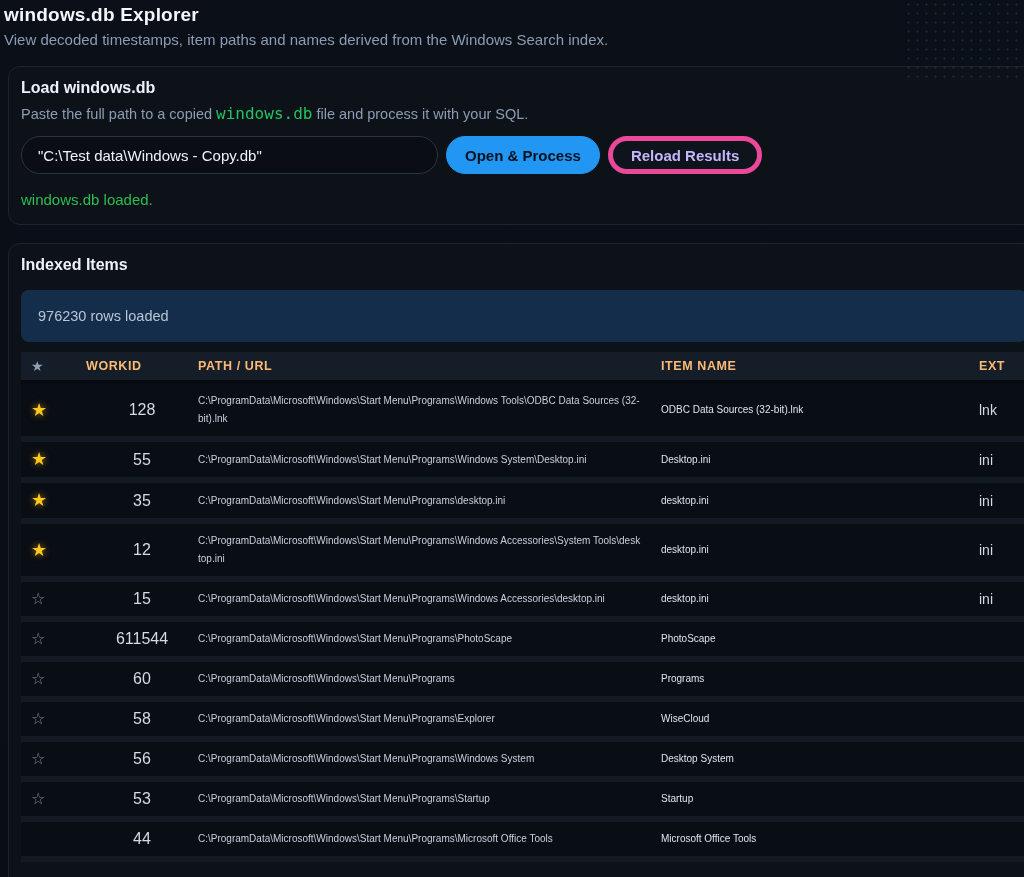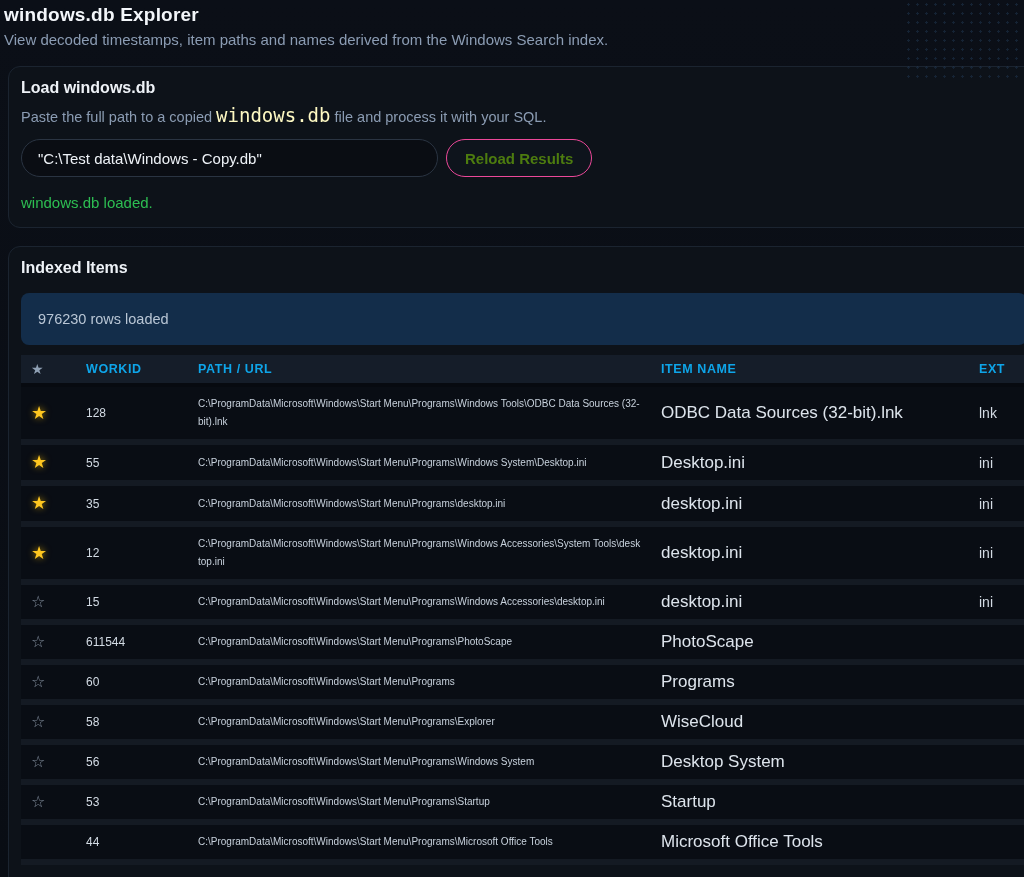--- a/index.html
+++ b/index.html
@@ -23,21 +23,21 @@
     margin: 18px 0 0 8px;
     background: #0d1219;
     border: 1px solid #1b2430;
     border-radius: 12px;
     padding: 12px 12px 16px 12px;
   }
   .card h2 { font-size: 16px; font-weight: bold; color: #eef2f7; }
   .desc { margin-top: 7px; font-size: 14.5px; color: #8b9cb3; }
   .desc code {
     font-family: "DejaVu Sans Mono", "Liberation Mono", monospace;
-    font-size: 19px; color: #fef9c3;
+    font-size: 16px; color: #22c55e;
   }
   .controls { margin-top: 13px; display: flex; align-items: center; gap: 8px; }
   .path-input {
     width: 417px; height: 38px;
     background: #0a0d13;
     border: 1px solid #2a3442;
     border-radius: 19px;
     color: #eef2f7; font-size: 15px;
     font-family: "Liberation Sans", sans-serif;
     padding: 0 16px; outline: none;
@@ -47,79 +47,80 @@
     font-family: "Liberation Sans", sans-serif;
     padding: 0 18px; cursor: pointer; white-space: nowrap;
   }
   .btn.primary {
     background: var(--accent-blue, #2196f3);
     border: 1px solid var(--accent-blue, #2196f3);
     color: #07121f;
   }
   .btn.ghost {
     background: #0e141c;
-    border: 1px solid #ec4899;
-    color: #4d7c0f;
+    border: 5px solid #ec4899;
+    color: #c4b5fd;
     font-weight: bold;
   }
   .status { margin-top: 17px; font-size: 15px; color: var(--success-green, #2dbe52); }
 
   .results { padding-bottom: 0; min-height: 700px; }
   .banner {
     margin-top: 16px;
     background: var(--banner-bg, #132d4a);
     border-radius: 8px;
     height: 52px;
     display: flex; align-items: center;
     padding: 0 17px;
     font-size: 14.5px; color: #b9c6d5;
   }
   table { margin-top: 10px; width: 100%; border-collapse: collapse; table-layout: fixed; }
   col.c1 { width: 65px; } col.c2 { width: 112px; } col.c3 { width: 463px; }
   col.c4 { width: 318px; } col.c5 { width: auto; }
   thead tr { background: #151d29; height: 30px; border-bottom: 4px solid #070a10; }
   thead th {
     text-align: left; font-size: 12.5px; font-weight: bold;
-    color: #0ea5e9; letter-spacing: .6px; vertical-align: middle;
+    color: #fdba74; letter-spacing: .6px; vertical-align: middle;
   }
   th.h-star { padding-left: 10px; font-size: 14px; color: #8fa0b4; letter-spacing: 0; }
   th.h-path, td.c-path { padding-right: 20px; }
   tbody tr { background: #090d14; border-bottom: 6px solid #141a23; }
   tbody td { padding: 8px 0; vertical-align: middle; line-height: 18px; }
   td.c-star { padding-left: 10px; }
   .star { display: inline-block; cursor: pointer; }
   .star.filled {
     color: var(--star-gold, #ffc720); font-size: 18px;
     text-shadow: 0 0 7px rgba(255, 193, 7, .65);
   }
   .star.outline { color: #7c8796; font-size: 16px; }
-  td.c-workid { font-size: 12px; color: #d3dbe4; }
+  td.c-workid { font-size: 16px; color: #d3dbe4; text-align: center; }
   td.c-path {
     font-size: 10px; color: #c7d1dc;
     word-break: break-all;
   }
-  td.c-item { font-size: 17px; color: #dde4ec; }
+  td.c-item { font-size: 10px; color: #dde4ec; }
   td.c-ext { font-size: 14px; color: #d3dbe4; }
 </style>
 </head>
 <body>
 
 <div class="page">
   <div class="dots"></div>
 
   <header>
     <h1>windows.db Explorer</h1>
     <p class="subtitle">View decoded timestamps, item paths and names derived from the Windows Search index.</p>
   </header>
 
   <section class="card">
     <h2>Load windows.db</h2>
     <p class="desc"><span>Paste the full path to a copied </span><code>windows.db</code><span> file and process it with your SQL.</span></p>
     <div class="controls">
       <input class="path-input" type="text" value="&quot;C:\Test data\Windows - Copy.db&quot;" style="">
+      <button class="btn primary">Open &amp; Process</button>
       <button class="btn ghost">Reload Results</button>
     </div>
     <p class="status">windows.db loaded.</p>
   </section>
 
   <section class="card results">
     <h2>Indexed Items</h2>
     <div class="banner">
       <span>976230 rows loaded</span>
     </div>

